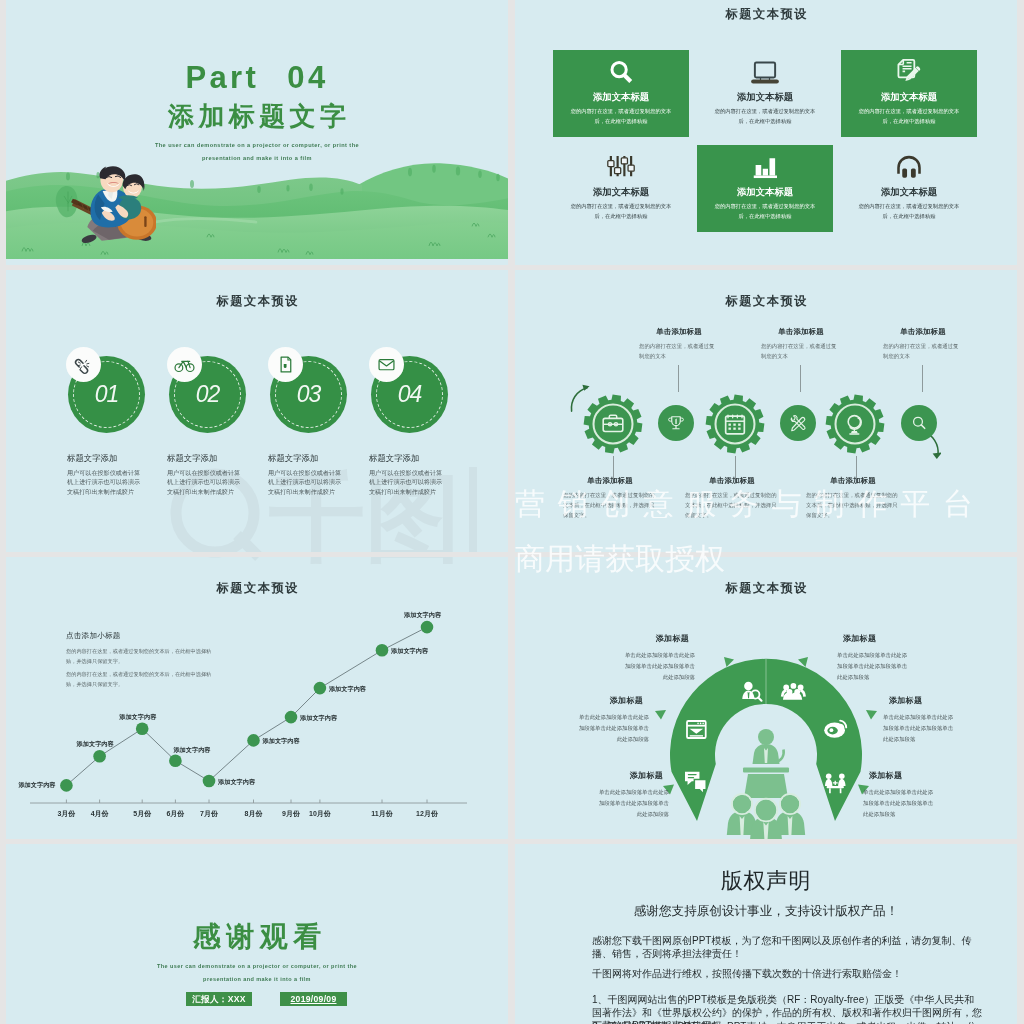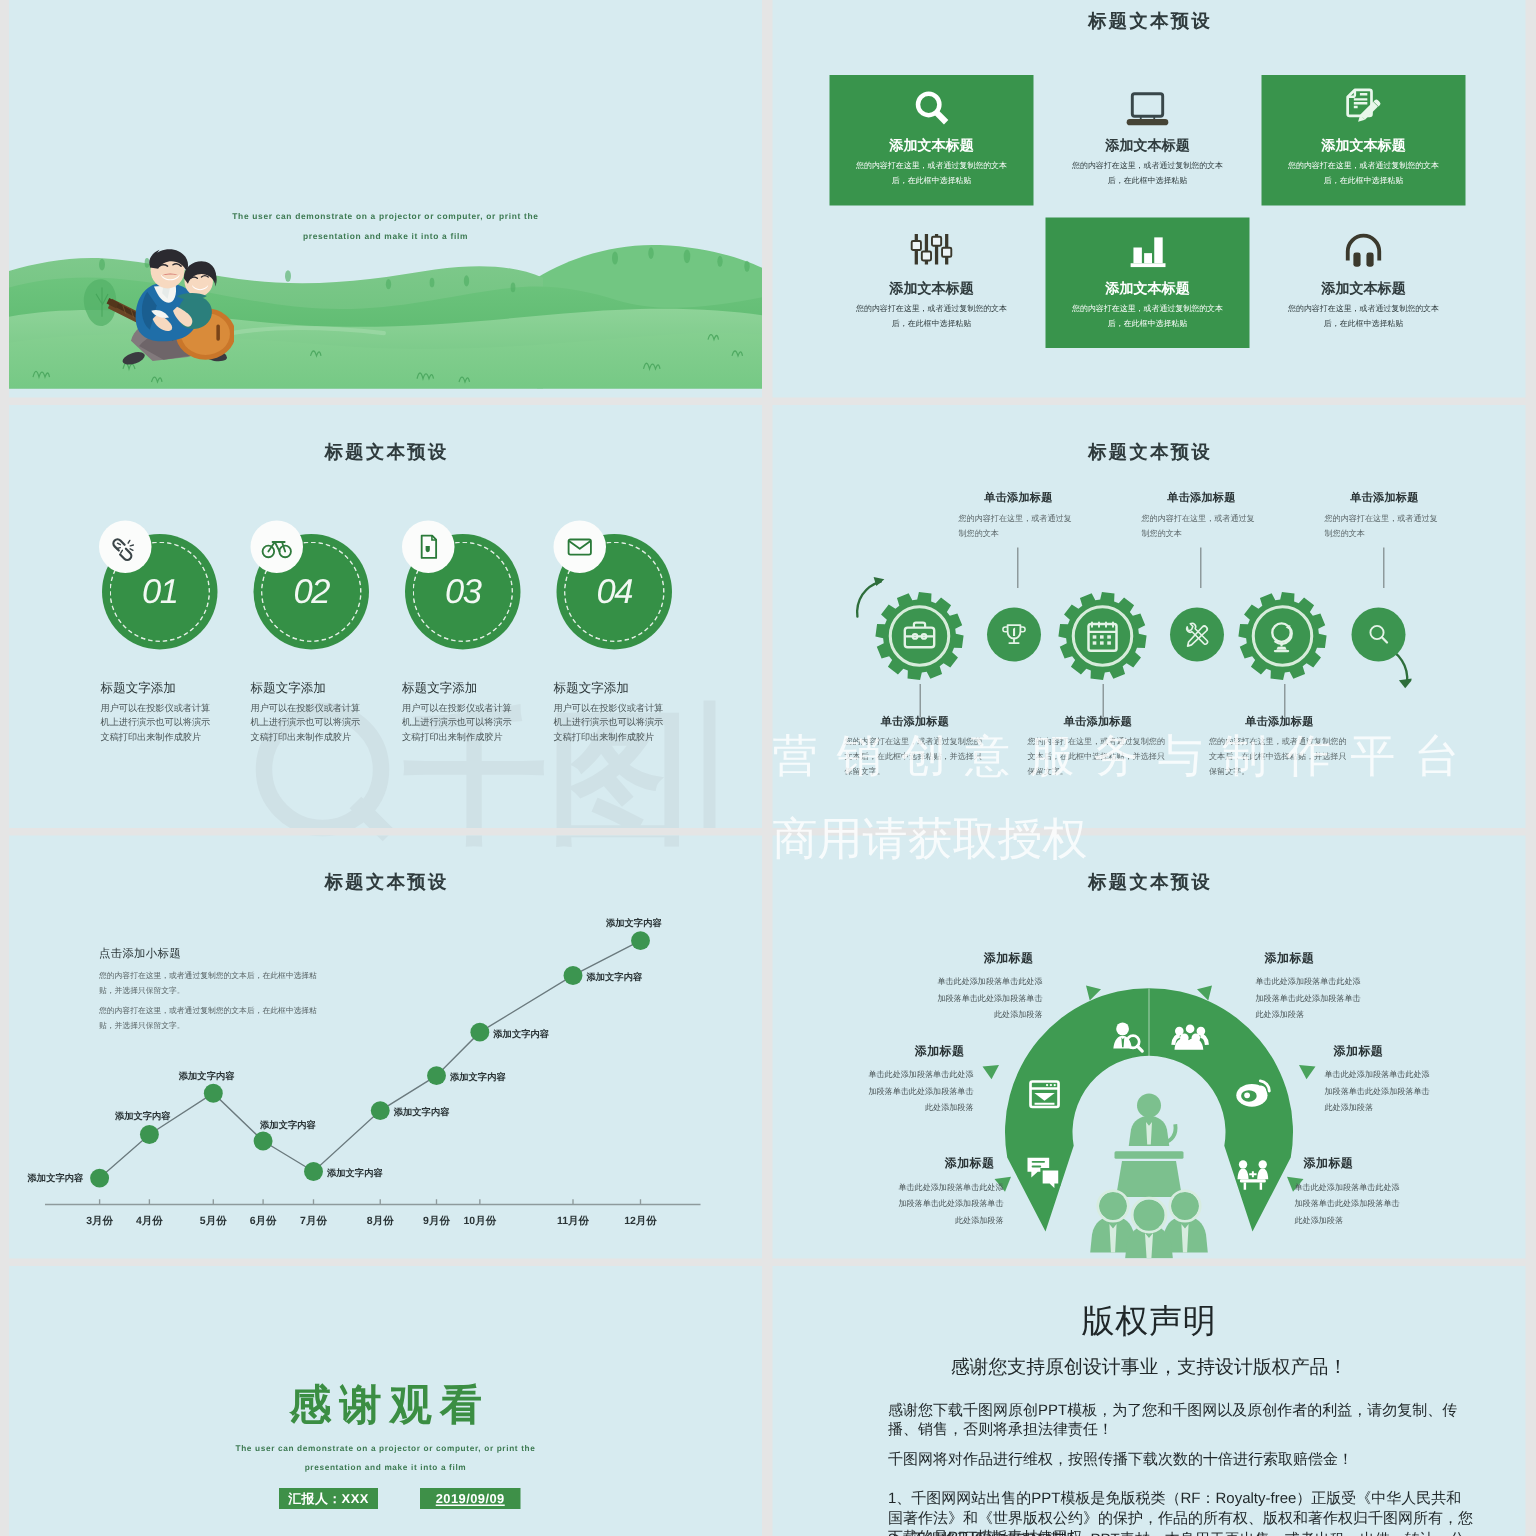--- a/index.html
+++ b/index.html
@@ -135,20 +135,24 @@
        color:rgba(255,255,255,.8);z-index:3;}
   .wm2a{position:absolute;left:515px;top:468px;font-size:30px;letter-spacing:12.8px;white-space:nowrap;}
   .wm2b{position:absolute;left:515px;top:523px;font-size:30px;letter-spacing:0px;white-space:nowrap;}
 </style>
 </head>
 <body>
 
 <div class="deck">
 
   <div class="slide s1">
+    <div class="cv-part">
+      <span>Part</span><span class="cv-gap"></span><span>04</span>
+    </div>
+    <div class="cv-title">添加标题文字</div>
     <div class="cv-sub cv-sub1">The user can demonstrate on a projector or computer, or print the</div>
     <div class="cv-sub cv-sub2">presentation and make it into a film</div>
     <svg class="cv-hills" viewBox="0 0 502 92" preserveAspectRatio="none">
       <defs>
         <linearGradient id="hgA" x1="0" y1="0" x2="0" y2="1">
           <stop offset="0" stop-color="#7ec98b"></stop>
             <stop offset="1" stop-color="#63bd74"></stop>
         </linearGradient>
         <linearGradient id="hgB" x1="0" y1="0" x2="0" y2="1">
           <stop offset="0" stop-color="#6dc47d"></stop>

